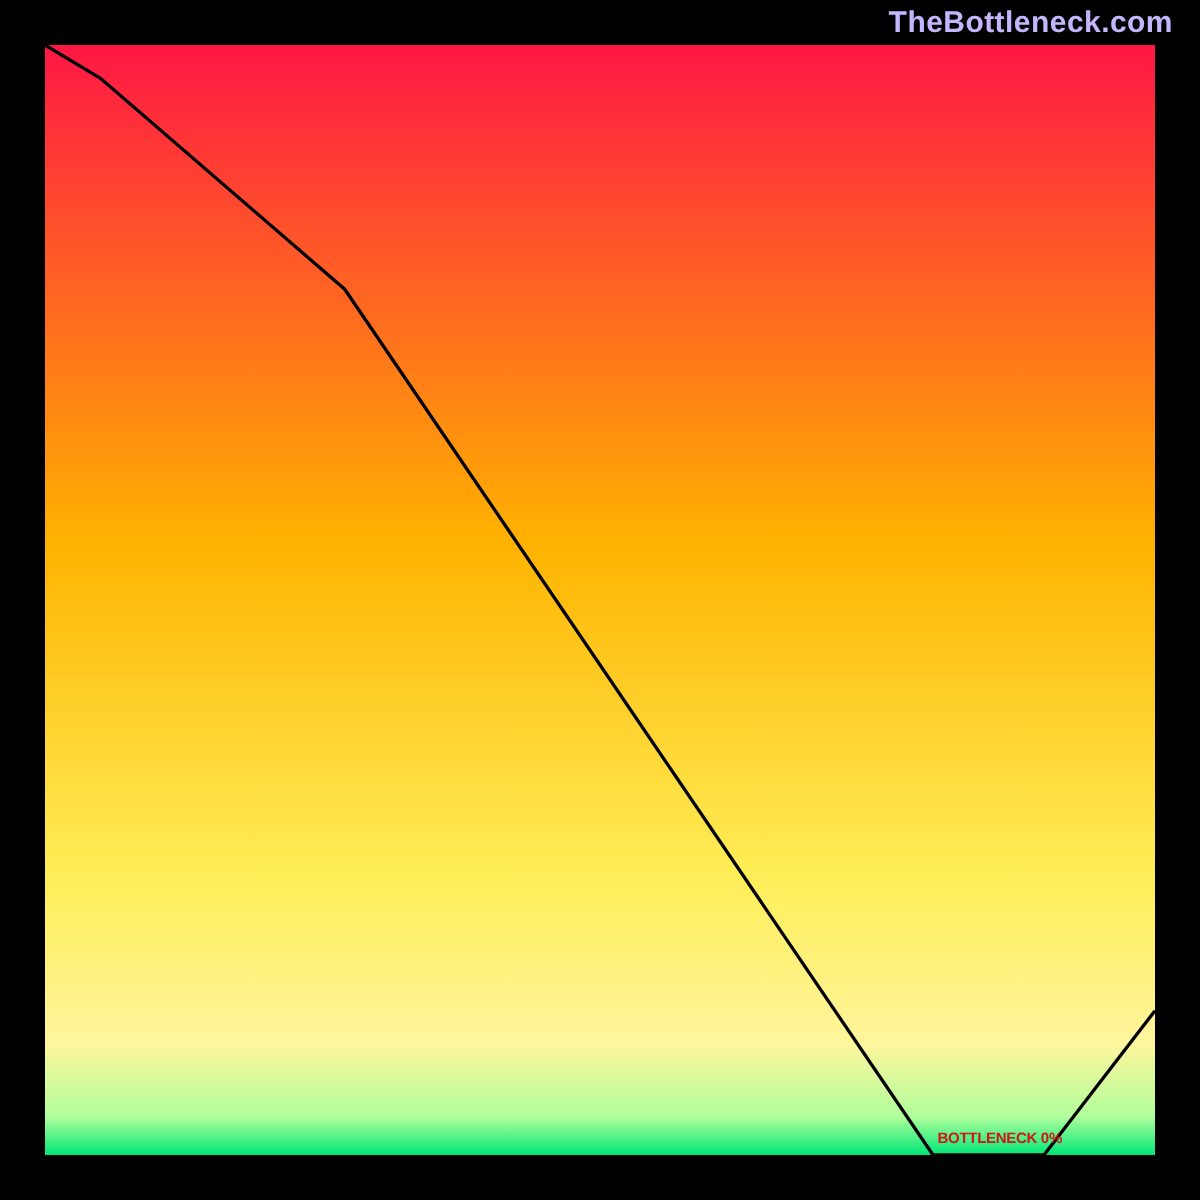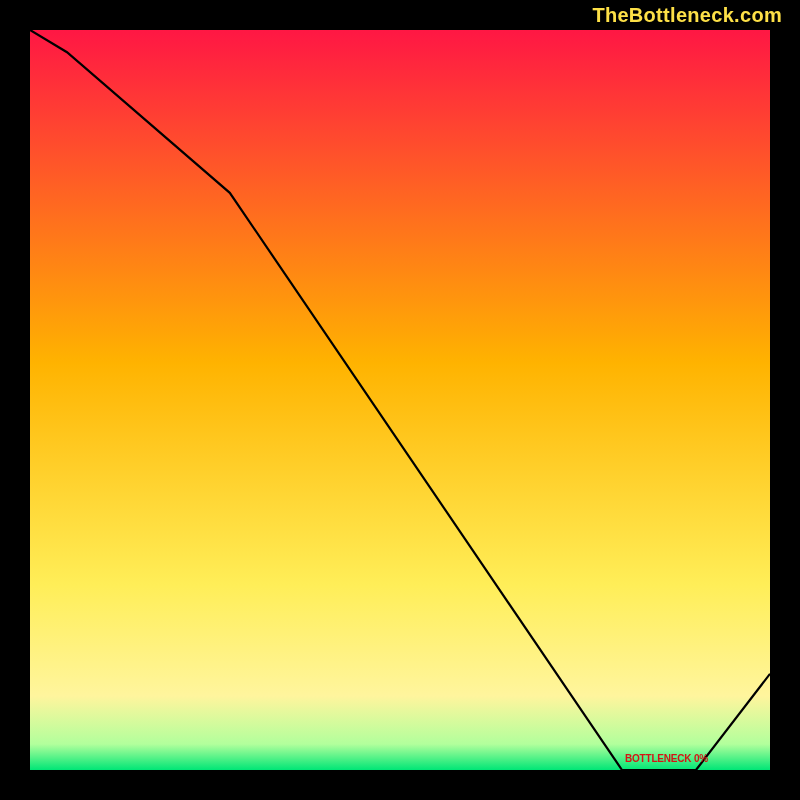--- a/index.html
+++ b/index.html
@@ -14,21 +14,21 @@
   .frame {
     width: 800px;
     height: 800px;
     position: relative;
     background: #000;
   }
   .watermark {
     position: absolute;
     top: 4px;
     right: 18px;
-    color: #fde047;
+    color: #c4b5fd;
     font-size: 20px;
     font-weight: bold;
     z-index: 10;
     letter-spacing: 0.3px;
   }
   .plot {
     position: absolute;
     left: 30px;
     top: 30px;
     width: 784px;

